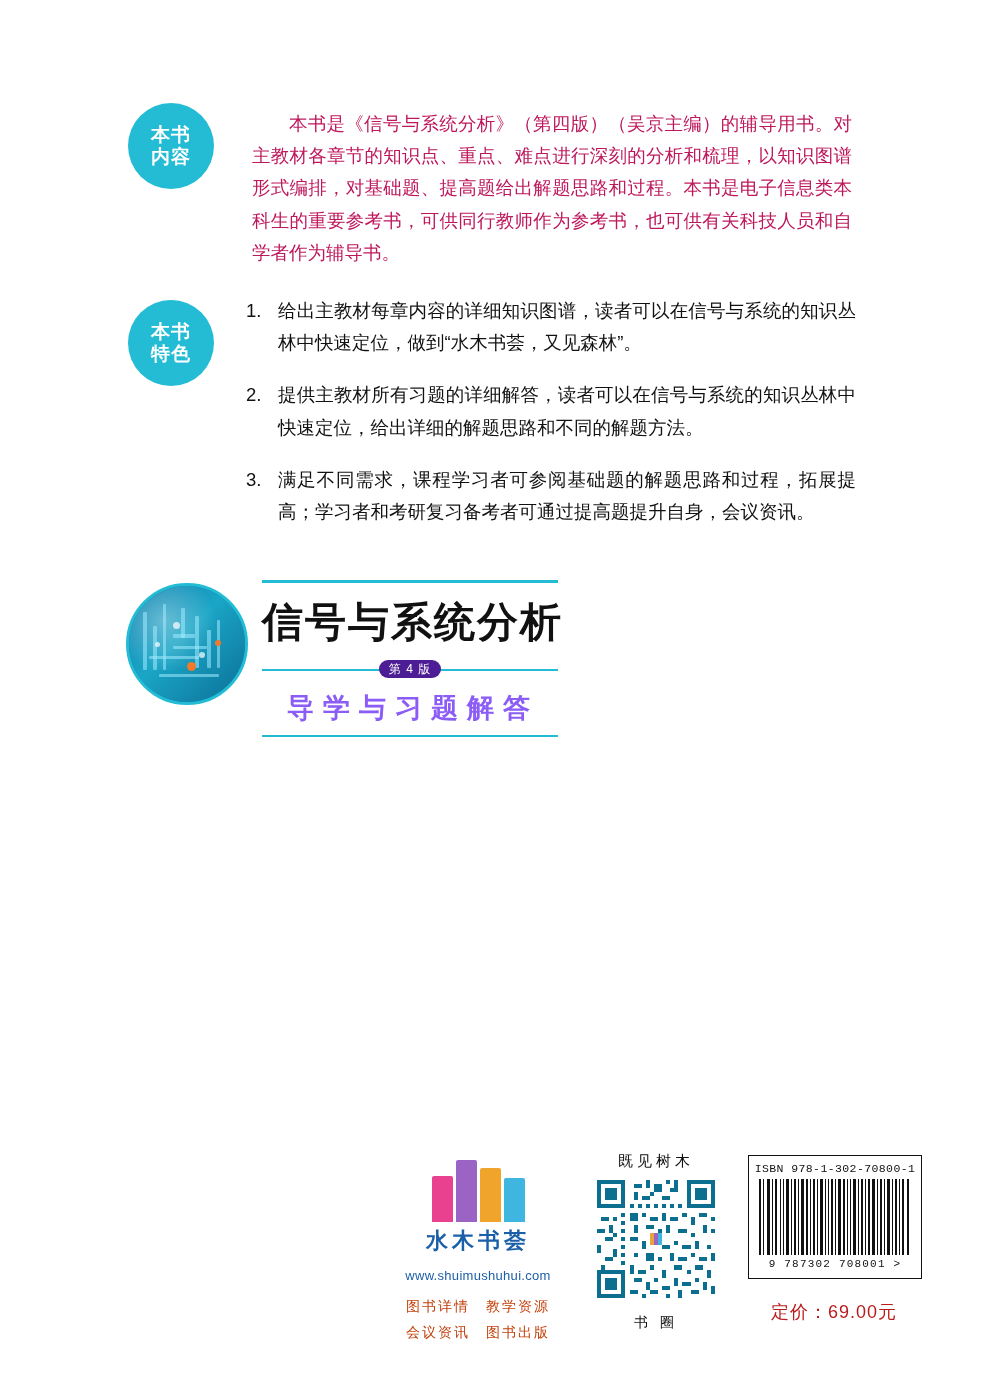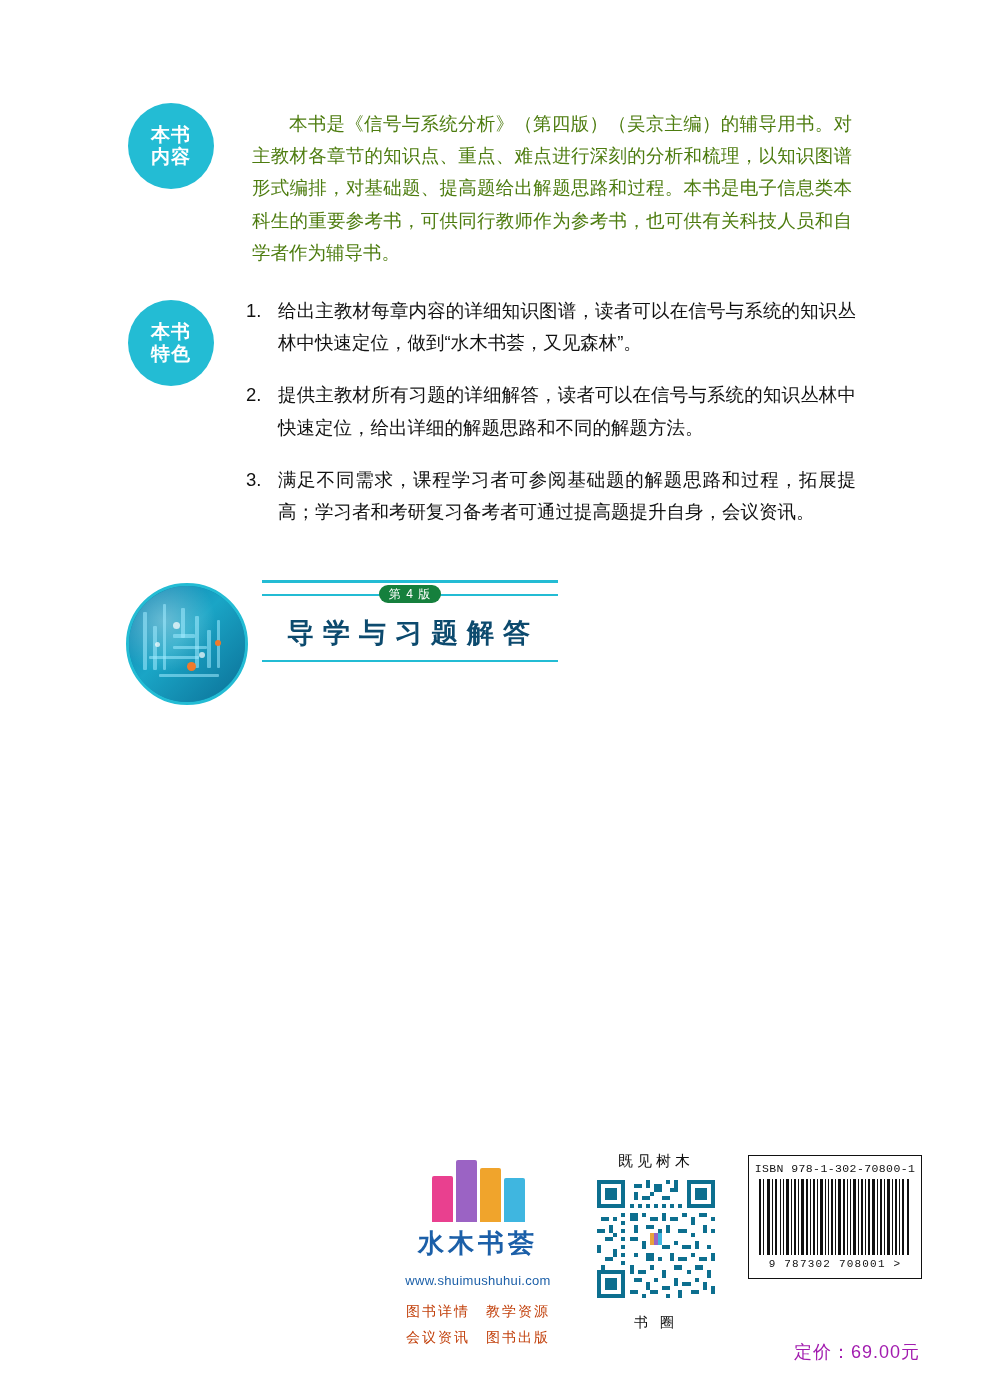--- a/index.html
+++ b/index.html
@@ -46,21 +46,21 @@
   
   .content-para {
     position: absolute;
     left: 252px;
     top: 108px;
     width: 600px;
     font-size: 18.5px;
     line-height: 1.74;
     text-align: justify;
     text-indent: 2em;
-    color: #4d7c0f;
+    color: #be185d;
   }
 
   
   .feature-list {
     position: absolute;
     left: 246px;
     top: 295px;
     width: 610px;
   }
   .feature-item {
@@ -114,33 +114,33 @@
   .edition-row .line {
     position: absolute;
     left: 0;
     right: 0;
     top: 50%;
     height: 2px;
     background: #23bcd4;
   }
   .edition-pill {
     position: relative;
-    background: #15803d;
+    background: #4c1d95;
     color: #ffffff;
     font-size: 12px;
     border-radius: 9px;
     padding: 2px 10px;
     line-height: 1.2;
     letter-spacing: 1px;
   }
   .sub-title {
     font-size: 27px;
     font-weight: bold;
     letter-spacing: 9px;
-    color: #0c4a6e;
+    color: #8b5cf6;
     text-align: center;
     margin: 10px 0 9px 6px;
     white-space: nowrap;
   }
 
   
   .cover-circle {
     position: absolute;
     left: 126px;
     top: 583px;
@@ -192,21 +192,21 @@
     display: block;
     width: 21px;
     border-radius: 2px 2px 0 0;
   }
   .lb1 { height: 46px; background: #e9408f; }
   .lb2 { height: 62px; background: #9b63c4; }
   .lb3 { height: 54px; background: #f0a42c; }
   .lb4 { height: 44px; background: #3fb6e0; }
 
   .logo-name {
-    font-size: 26px;
+    font-size: 22px;
     font-weight: bold;
     letter-spacing: 4px;
     color: #1b5fa8;
     margin-top: 4px;
   }
   .logo-url {
     font-size: 13px;
     color: #1b5fa8;
     margin-top: 12px;
     letter-spacing: 0.3px;
@@ -282,25 +282,24 @@
     font-size: 11px;
     letter-spacing: 1.2px;
     color: #111111;
     margin-top: 3px;
   }
   .price {
     position: absolute;
     left: 748px;
     top: 1300px;
     width: 172px;
-    text-align: right;
+    text-align: center;
     font-size: 18px;
-    color: #a21caf;
+    color: #b91c1c;
     letter-spacing: 1px;
-    margin-top: 40px;
   }
 </style>
 </head>
 <body>
 
 <div class="page">
 
   <div class="badge" id="badge-content">
     <span>本书</span>
     <span>内容</span>
@@ -344,20 +343,21 @@
       <i class="dot" style="left:44px;  top:36px; width:7px;  height:7px;"></i>
       <i class="dot" style="left:70px;  top:66px; width:6px;  height:6px;"></i>
       <i class="dot orange" style="left:58px; top:76px; width:9px; height:9px;"></i>
       <i class="dot orange" style="left:86px; top:54px; width:6px; height:6px;"></i>
       <i class="dot" style="left:26px;  top:56px; width:5px;  height:5px;"></i>
     </div>
   </div>
 
   <div class="title-block">
     <div class="title-rule"></div>
+    <div class="main-title">信号与系统分析</div>
     <div class="edition-row">
       <div class="line"></div>
       <div class="edition-pill">第 4 版</div>
     </div>
     <div class="sub-title">导学与习题解答</div>
     <div class="title-rule thin"></div>
   </div>
 
   <div class="logo-block">
     <div class="logo-books">

